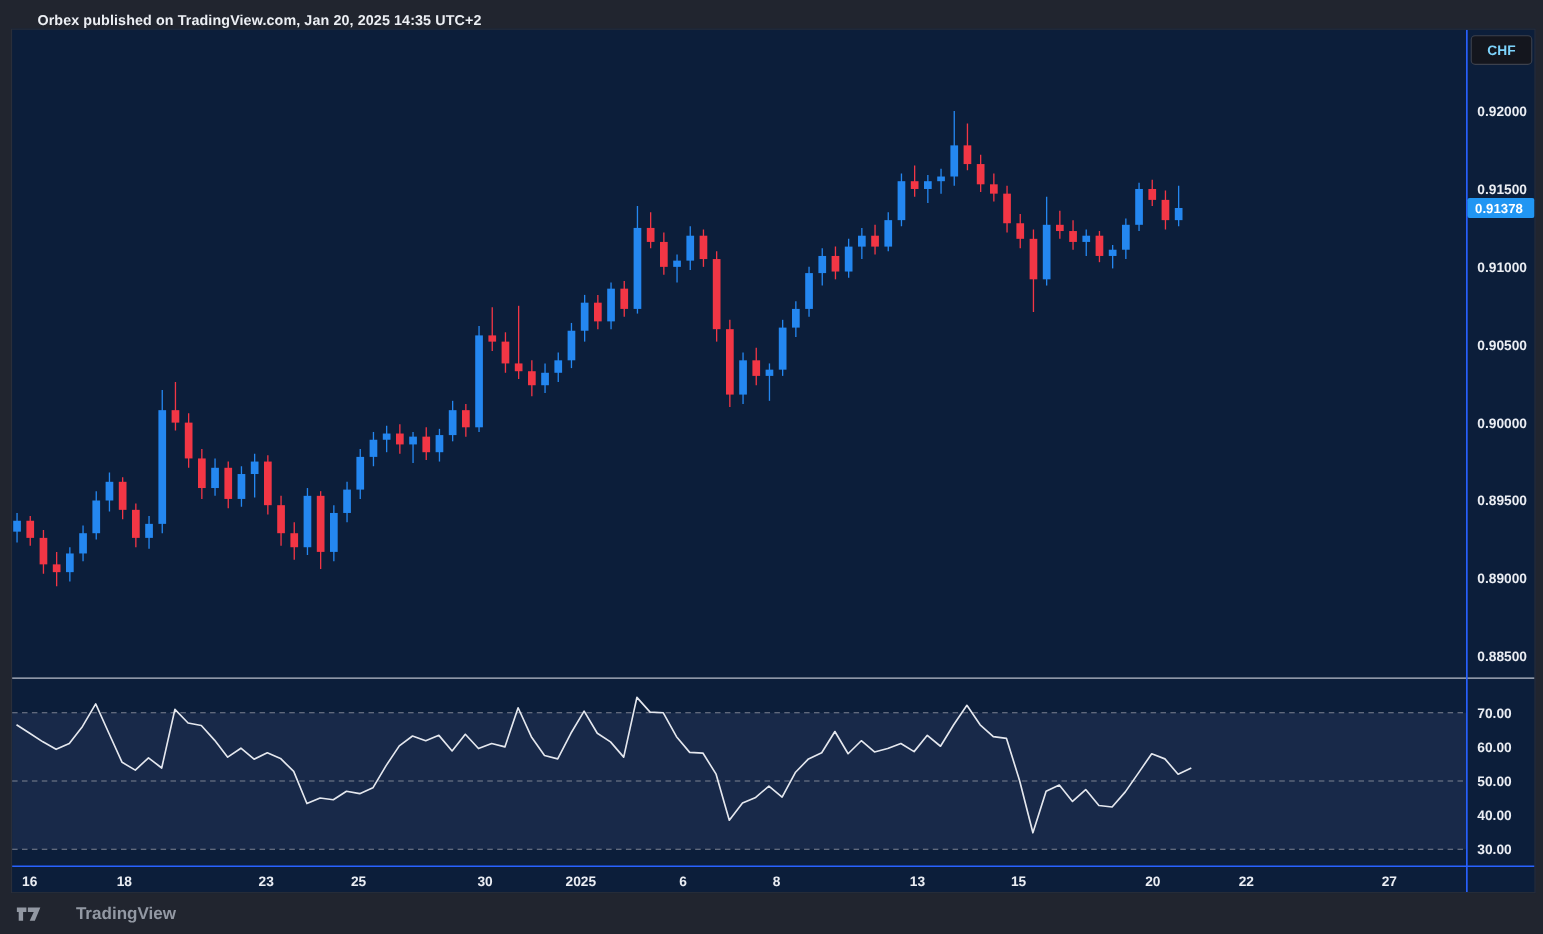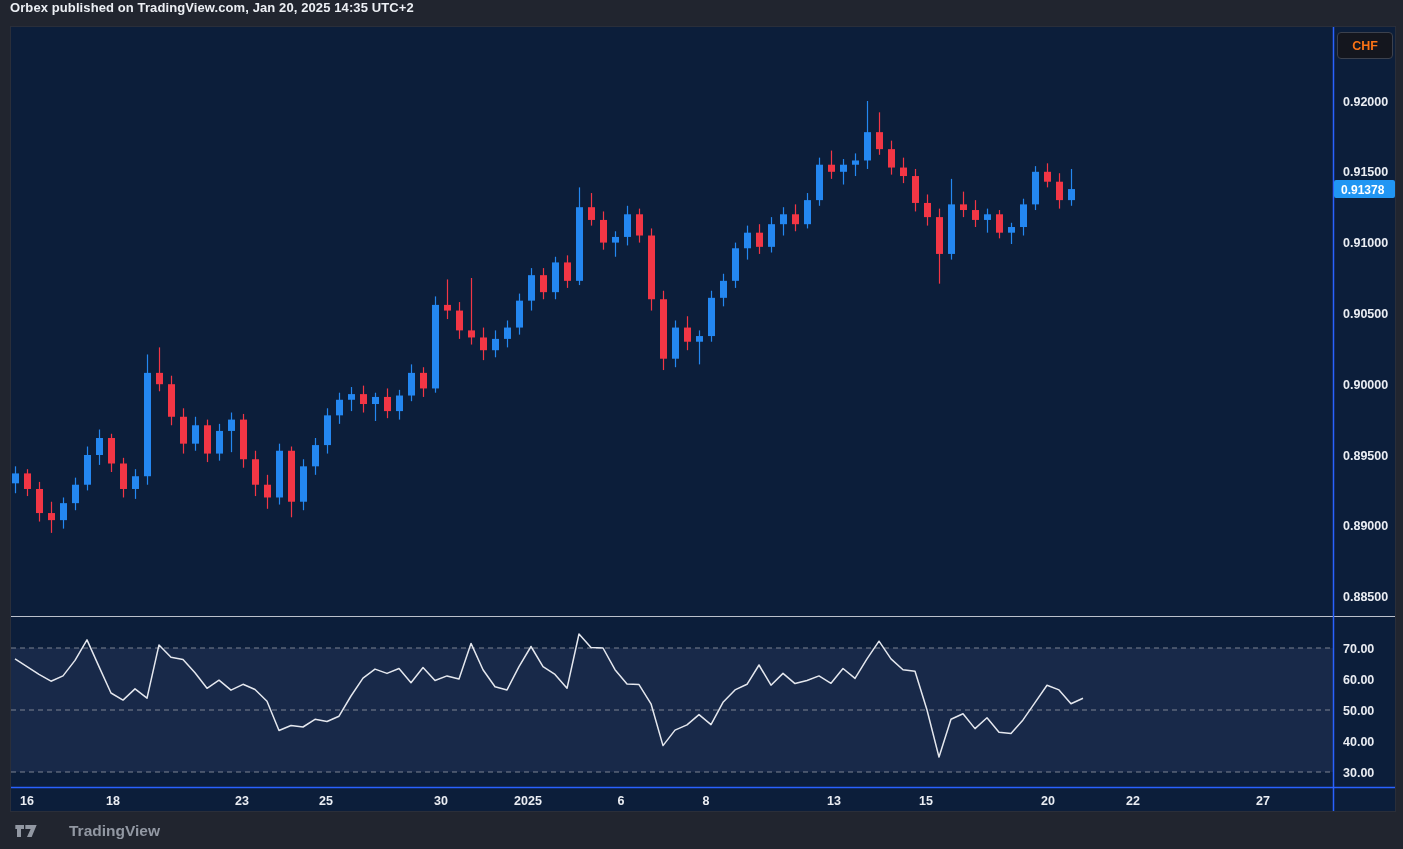--- a/index.html
+++ b/index.html
@@ -1,24 +1,24 @@
 <!DOCTYPE html>
 <html><head>
 <meta charset="utf-8">
 <style>
   html,body{margin:0;padding:0;background:#20242e;width:1403px;height:849px;overflow:hidden;
     font-family:"Liberation Sans",sans-serif;}
   #stage{position:relative;width:1403px;height:849px;background:#21252f;}
-  #titlebar{position:absolute;left:0;top:0;width:1179px;height:26px;display:flex;align-items:flex-start;}
+  #titlebar{position:absolute;left:0;top:0;width:1179px;height:26px;display:flex;align-items:flex-end;padding-left:24px;}
   #titlebar .t{margin-left:10px;color:#eceff4;font-size:13px;font-weight:700;letter-spacing:.1px;}
   #chart-panel{position:absolute;left:10px;top:26px;width:1386px;height:786px;background:#0c1e3a;
     border:1px solid #2a2e39;box-sizing:border-box;}
   #chart-svg{position:absolute;left:0;top:0;}
   #symbol-badge{position:absolute;left:1326px;top:5px;width:54px;height:25px;background:#14161e;
-    border:1px solid #3c414d;border-radius:4px;color:#f97316;font-size:12.5px;font-weight:700;
+    border:1px solid #3c414d;border-radius:4px;color:#7dd3fc;font-size:12.5px;font-weight:700;
     display:flex;align-items:center;justify-content:center;z-index:5;}
   .axis-overlay{position:absolute;background:transparent;z-index:4;}
   #footer{position:absolute;left:0;top:812px;width:1403px;height:37px;display:flex;align-items:center;gap:24px;}
   #tv-logo{margin-left:14px;}
   #footer .brand{margin-left:7px;color:#9298a3;font-size:15.5px;font-weight:700;}
 </style>
 </head>
 <body>
 
 <div id="stage">

